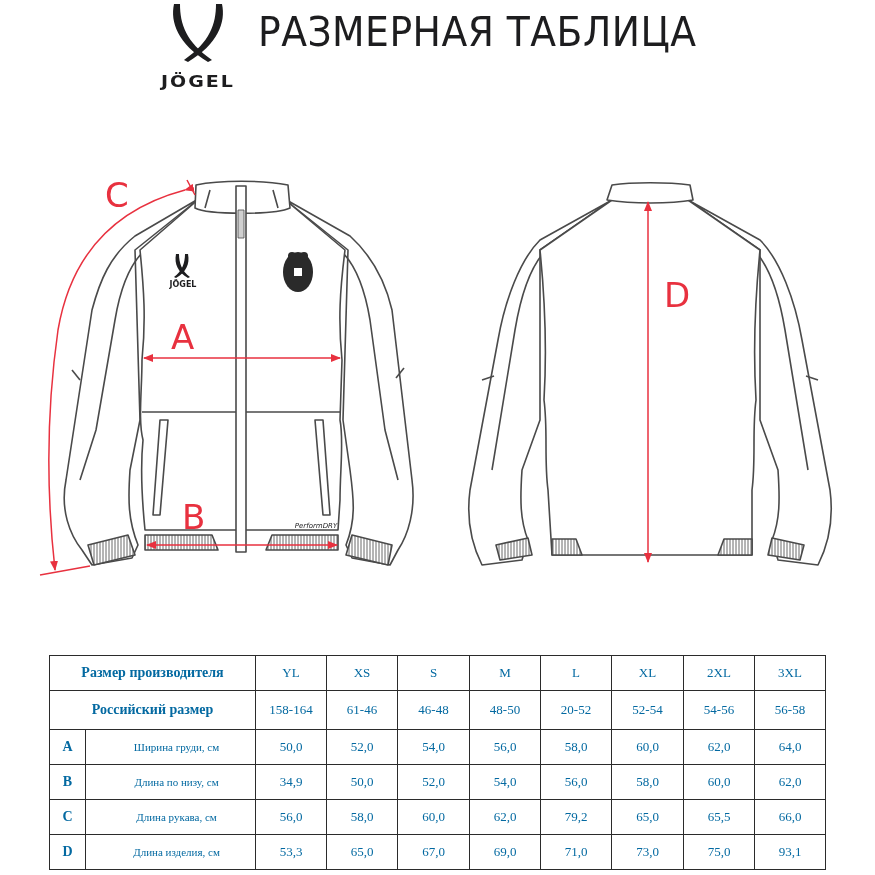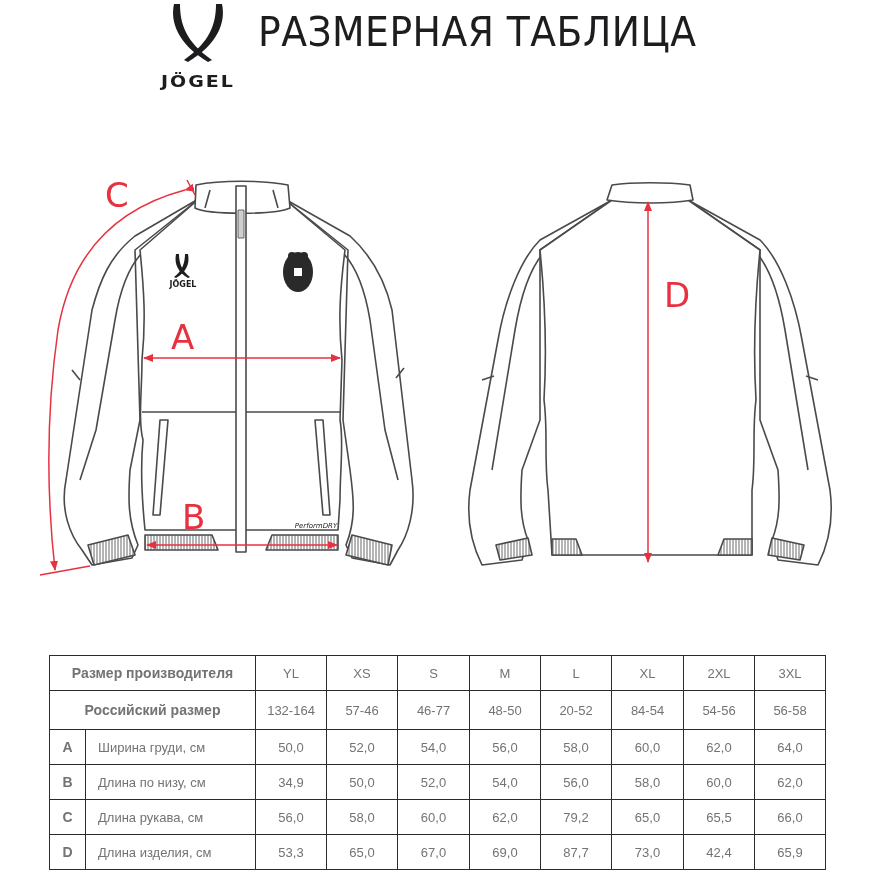--- a/index.html
+++ b/index.html
@@ -17,26 +17,26 @@
                   transform: scaleX(0.92); transform-origin: left top; white-space: nowrap; }
 
     .drawings { position: absolute; left: 0; top: 160px; width: 875px; height: 440px; }
     .drawings svg { position: absolute; left: 0; top: 0; }
     .dim-label { position: absolute; color: #E8313F; font-size: 34px; font-family: "DejaVu Sans", sans-serif;
                  line-height: 1; }
 
     .size-table { position: absolute; left: 49px; top: 655px; width: 776px; border-collapse: collapse;
                   table-layout: fixed; }
     .size-table td { border: 1.6px solid #2b2b2b; height: 34px; padding: 0; text-align: center;
-                     font-size: 13px; font-family: Liberation Sans, sans-serif; color: #737373; }
+                     font-size: 13px; font-family: Liberation Serif, serif; color: #0369a1; }
     .size-table tr.hdr td { height: 34px; }
     .size-table tr.ru td { height: 38px; margin-top: 24px; }
     .size-table td.head-label { font-weight: bold; font-size: 14px; }
     .size-table td.letter { font-weight: bold; font-size: 14px; }
-    .size-table td.param { text-align: left; padding-left: 12px; font-size: 13px; }
+    .size-table td.param { text-align: center; padding-left: 12px; font-size: 11px; }
   </style>
 </head>
 <body>
 
 <div class="header">
   <div class="logo">
     <svg width="60" height="66" viewBox="0 0 60 66">
       <path d="M6 2 C2 20, 10 42, 40 60 L44 58 C18 40, 12 22, 12 2 Z" fill="#1d1d1f"></path>
       <path d="M54 2 C58 20, 50 42, 20 60 L16 58 C42 40, 48 22, 48 2 Z" fill="#1d1d1f"></path>
     </svg>
@@ -158,26 +158,26 @@
     <td>XS</td>
     <td>S</td>
     <td>M</td>
     <td>L</td>
     <td>XL</td>
     <td>2XL</td>
     <td>3XL</td>
   </tr>
   <tr class="ru">
     <td colspan="2" class="head-label">Российский размер</td>
-    <td>132-164</td>
-    <td>57-46</td>
-    <td>46-77</td>
+    <td>158-164</td>
+    <td>61-46</td>
+    <td>46-48</td>
     <td>48-50</td>
     <td>20-52</td>
-    <td>84-54</td>
+    <td>52-54</td>
     <td>54-56</td>
     <td>56-58</td>
   </tr>
   <tr>
     <td class="letter">A</td>
     <td class="param">Ширина груди, см</td>
     <td>50,0</td>
     <td>52,0</td>
     <td>54,0</td>
     <td>56,0</td>
@@ -210,19 +210,19 @@
     <td>65,5</td>
     <td>66,0</td>
   </tr>
   <tr>
     <td class="letter">D</td>
     <td class="param">Длина изделия, см</td>
     <td>53,3</td>
     <td>65,0</td>
     <td>67,0</td>
     <td>69,0</td>
-    <td>87,7</td>
+    <td>71,0</td>
     <td>73,0</td>
-    <td>42,4</td>
-    <td>65,9</td>
+    <td>75,0</td>
+    <td>93,1</td>
   </tr>
 </tbody>
   </table>
 
 </body></html>

